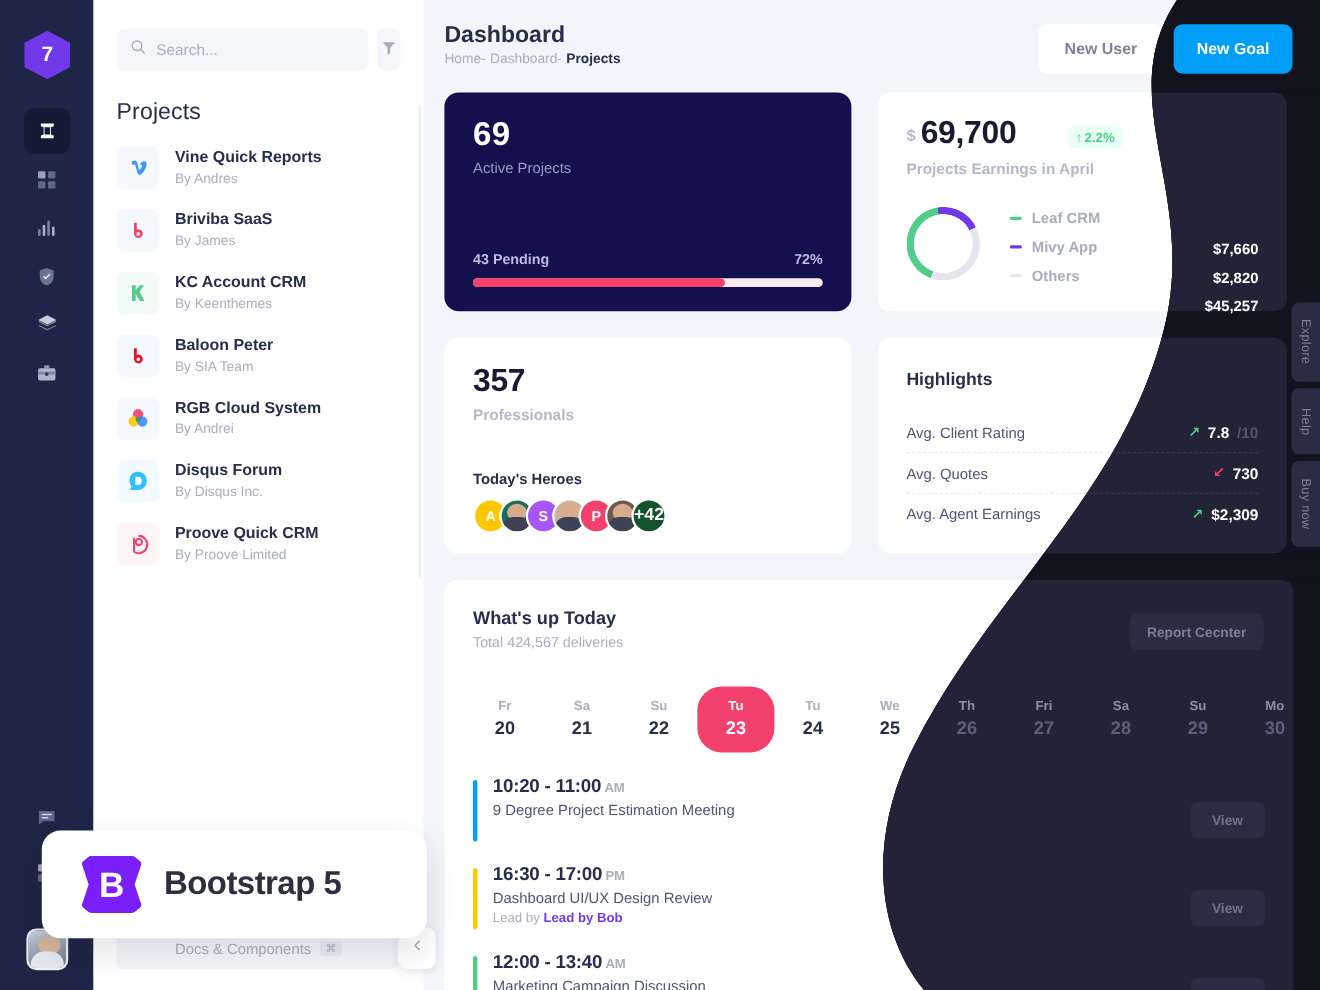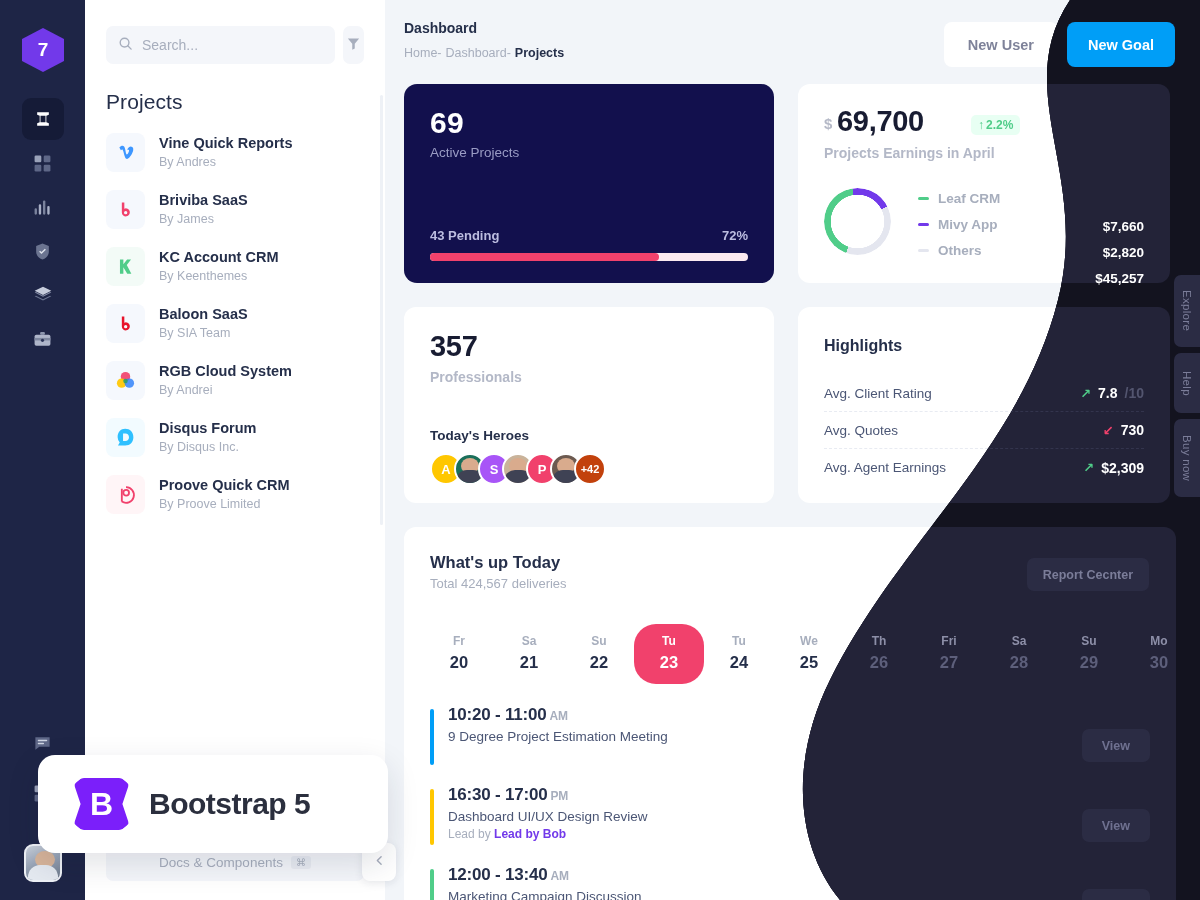--- a/index.html
+++ b/index.html
@@ -87,21 +87,21 @@
   }
   .proj-name { font-size: 14.5px; color: #252f4a; font-weight: bold; line-height: 1.35; }
   .proj-by { font-size: 12.5px; color: #a7aebd; line-height: 1.45; }
   .panel-scroll {
     position: absolute; right: 2px; top: 95px; width: 3px; height: 430px;
     background: #eef1f6; border-radius: 3px;
   }
 
   
   .main { position: absolute; left: 385px; top: 0; right: 0; height: 900px; }
-  .pg-title { position: absolute; left: 19px; top: 20px; font-size: 14px; color: #252f4a; font-weight: bold; }
+  .pg-title { position: absolute; left: 19px; top: 20px; font-size: 21px; color: #252f4a; font-weight: bold; }
   .crumbs { position: absolute; left: 19px; top: 46px; font-size: 12.5px; display: flex; gap: 4px; }
   .crumbs .c { color: #a7aebd; }
   .crumbs .c.cur { color: #252f4a; font-weight: bold; }
 
   .topbtns { position: absolute; right: 25px; top: 22px; display: flex; gap: 9px; }
   .btn-light {
     height: 45px; padding: 0 24px; border-radius: 8px; border: none;
     background: #ffffff; color: #7e8299; font-size: 14.5px; font-weight: bold;
     cursor: pointer; font-family: inherit;
   }
@@ -438,21 +438,21 @@
               <div class="proj-by">By Keenthemes</div>
             </div>
           </div>
           <div class="proj-row">
             <div class="proj-ico" style="background:#f5f8fd">
               <svg width="20" height="20" viewBox="0 0 24 24">
                 <path fill="#e8132b" d="M7 3h3v7.4A4.8 4.8 0 1 1 7 15V3zm4.6 10.2a2 2 0 1 0 0 4 2 2 0 0 0 0-4z"></path>
               </svg>
             </div>
             <div>
-              <div class="proj-name">Baloon SaaS</div>
+              <div class="proj-name">Baloon Peter</div>
               <div class="proj-by">By SIA Team</div>
             </div>
           </div>
           <div class="proj-row">
             <div class="proj-ico" style="background:#f5f8fd">
               <svg width="21" height="21" viewBox="0 0 24 24">
                 <circle cx="12" cy="7.6" r="5.4" fill="#f1416c" opacity=".92"></circle>
                 <circle cx="7.6" cy="15" r="5.4" fill="#ffc700" opacity=".92"></circle>
                 <circle cx="16.4" cy="15" r="5.4" fill="#2d7ff9" opacity=".82"></circle>
                 <circle cx="12" cy="12.6" r="2.6" fill="#2b9e6a" opacity=".9"></circle>
@@ -547,21 +547,21 @@
         <div class="big">357</div>
         <div class="sub">Professionals</div>
         <div class="heroes-lbl">Today's Heroes</div>
         <div class="heroes" id="heroes">
             <div class="hero" style="background: rgb(255, 199, 0); color: rgb(255, 255, 255);">A</div>
             <div class="hero photo" style="background: rgb(27, 111, 90); color: rgb(255, 255, 255);"></div>
             <div class="hero" style="background: rgb(168, 85, 247); color: rgb(255, 255, 255);">S</div>
             <div class="hero photo" style="background: rgb(201, 179, 154); color: rgb(255, 255, 255);"></div>
             <div class="hero" style="background: rgb(241, 65, 108); color: rgb(255, 255, 255);">P</div>
             <div class="hero photo" style="background: rgb(108, 90, 80); color: rgb(255, 255, 255);"></div>
-            <div class="hero" style="background: #c2410c; color: rgb(255, 255, 255); font-size: 11px;">+42</div>
+            <div class="hero" style="background: #14532d; color: rgb(255, 255, 255); font-size: 16px;">+42</div>
           </div>
       </div>
 
       <div class="card c-high">
         <div class="ttl">Highlights</div>
         <div class="hl-rows" id="hl-light">
             <div class="hl-row">
               <span class="hl-name">Avg. Client Rating</span>
               <span class="hl-val">
                 <span style="color:#50cd89;font-size:13px">↗</span>

